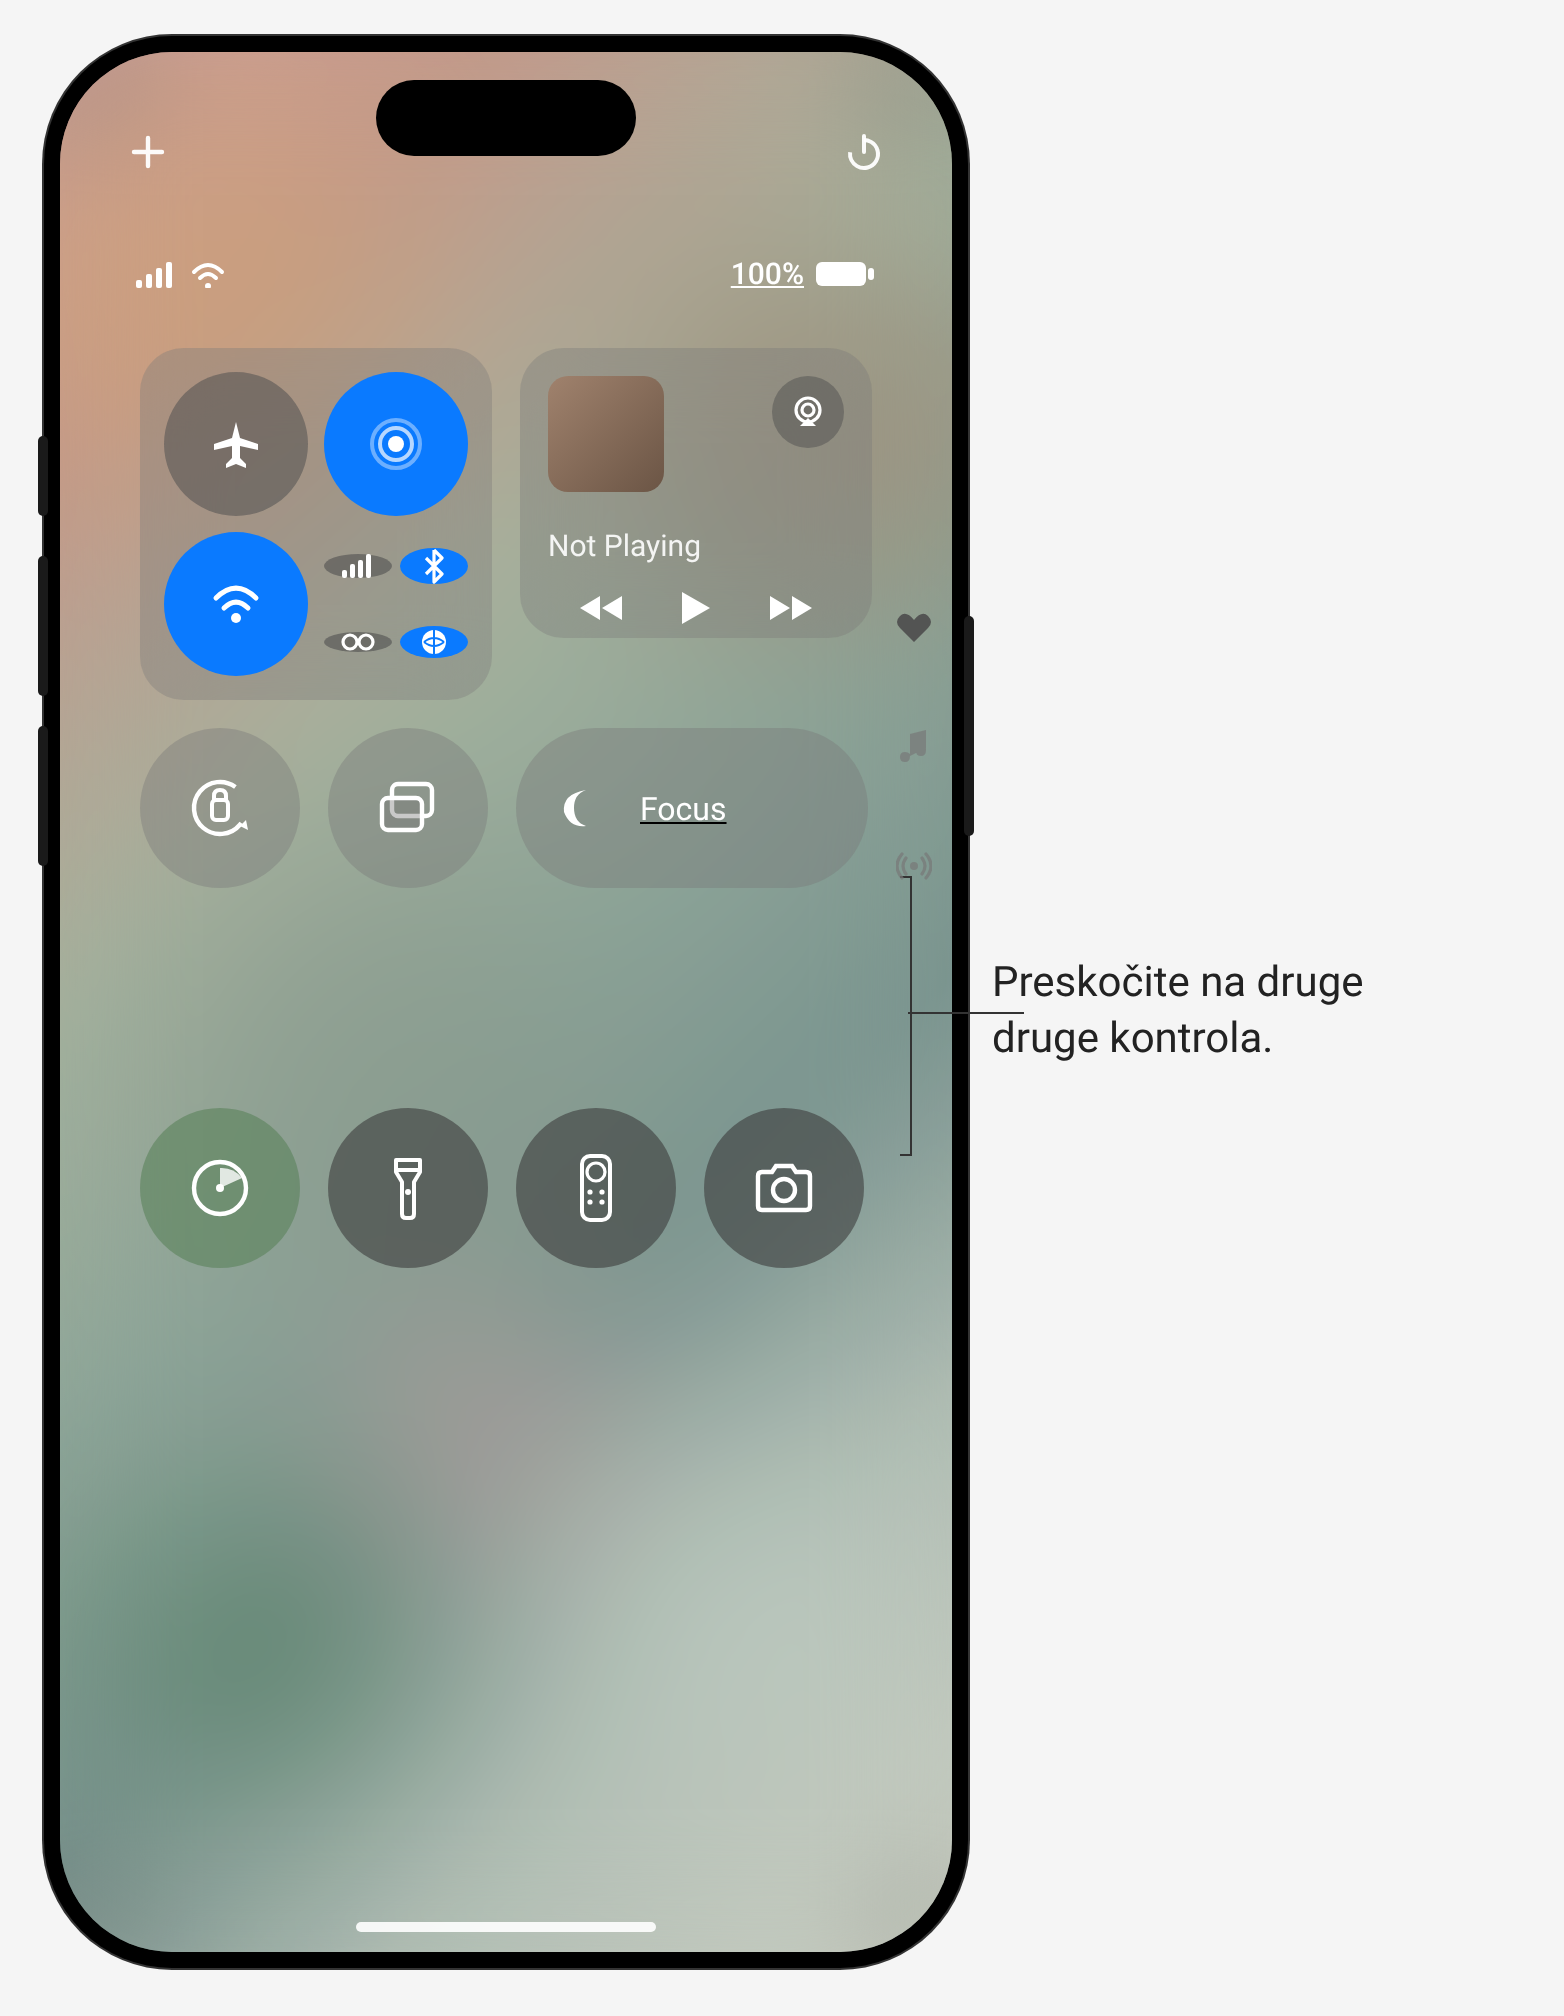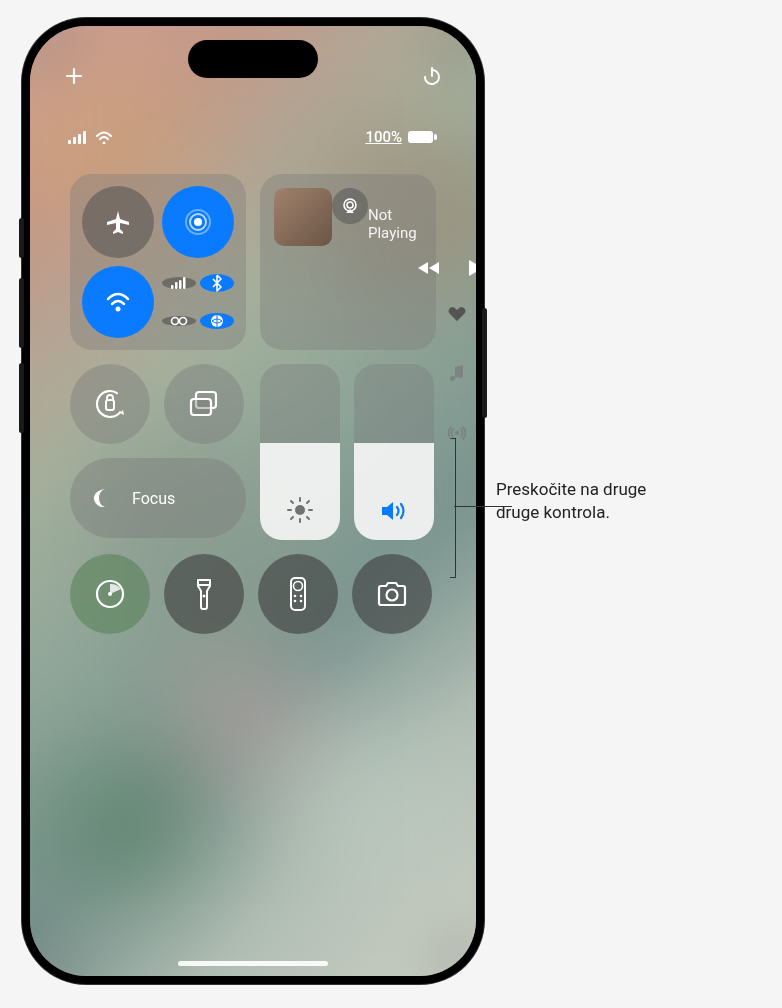--- a/index.html
+++ b/index.html
@@ -114,21 +114,21 @@
     position:relative;
   }
   .conn-btn.off { background: rgba(80,80,80,0.55); }
   .conn-btn.blue { background: #0a7aff; }
   .mini-grid { display:grid; grid-template-columns:1fr 1fr; grid-template-rows:1fr 1fr; gap:4px; padding:6px; }
   .mini-btn { border-radius:50%; display:flex; align-items:center; justify-content:center; font-size:11px; }
   .mini-btn.gray { background: rgba(80,80,80,0.6); color:#fff; }
   .mini-btn.blue { background:#0a7aff; color:#fff; }
   .mini-btn.blueish { background:#0a7aff; color:#fff; }
 
-  .music-tile { width:176px; height:176px; padding:14px; display:flex; }
+  .music-tile { width:176px; height:145px; padding:14px; display:flex; flex-direction:column; }
   .music-top { display:flex; justify-content:space-between; align-items:flex-start; }
   .album-art { width:58px; height:58px; border-radius:10px; background:linear-gradient(135deg,#a0826d,#6b5545); }
   .airplay-btn { width:36px; height:36px; border-radius:50%; background:rgba(80,80,80,0.5); display:flex; align-items:center; justify-content:center; color:#fff; }
   .music-label { color:rgba(255,255,255,0.9); font-size:15px; margin-top:18px; }
   .music-controls { display:flex; justify-content:center; align-items:center; gap:26px; margin-top:12px; color:#fff; }
 
   .small-tile { width:80px; height:80px; border-radius:50%; background:rgba(120,120,120,0.4); display:flex; align-items:center; justify-content:center; color:#fff; }
   .small-tile.dark { background:rgba(60,60,60,0.6); }
   .small-tile.green { background:rgba(90,130,90,0.6); }
 
@@ -162,21 +162,21 @@
     height:5px;
     background:rgba(255,255,255,0.9);
     border-radius:3px;
     z-index:60;
   }
 
   .callout {
     position:absolute;
     left:496px;
     top:478px;
-    font-size:17px;
+    font-size:21px;
     color:#222;
     line-height:1.35;
   }
   .callout-line {
     position:absolute;
     left:454px;
     top:506px;
     width:58px;
     height:1px;
     background:#333;
@@ -337,21 +337,21 @@
             <span>
                 <svg width="24" height="16" viewBox="0 0 24 16">
                   <path d="M2 2 L12 8 L2 14 Z M13 2 L23 8 L13 14 Z" fill="#fff"></path>
                 </svg>
               </span>
           </div>
         </div>
       </div>
 
       <div class="row">
-        <div style="display:flex;flex-direction:column;gap:14px;">
+        <div style="display:flex;flex-direction:row;gap:14px;text-decoration:underline;">
           <div style="display:flex;gap:14px;">
             <div class="small-tile">
               <svg width="34" height="34" viewBox="0 0 34 34">
                   <circle cx="17" cy="17" r="13" stroke="#fff" stroke-width="2.2" fill="none" stroke-dasharray="60 20" transform="rotate(40 17 17)"></circle>
                   <path d="M27 26 L30 23 L31 28 Z" fill="#fff"></path>
                   <rect x="13" y="13" width="8" height="10" rx="2" stroke="#fff" stroke-width="2" fill="none"></rect>
                   <path d="M14 13 L14 11 Q14 8 17 8 Q20 8 20 11 L20 13" stroke="#fff" stroke-width="2" fill="none"></path>
                 </svg>
             </div>
             <div class="small-tile">

